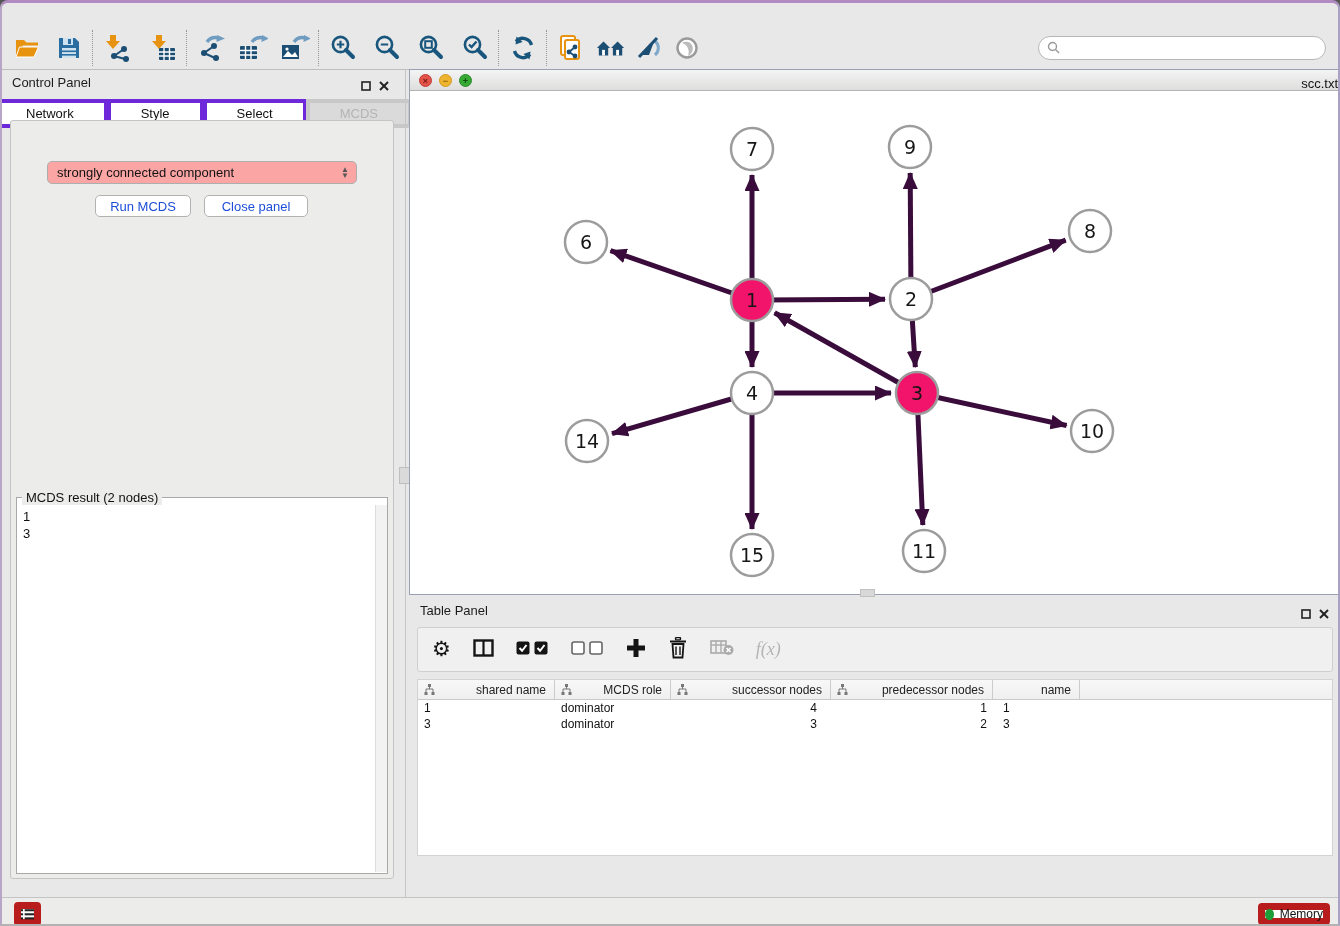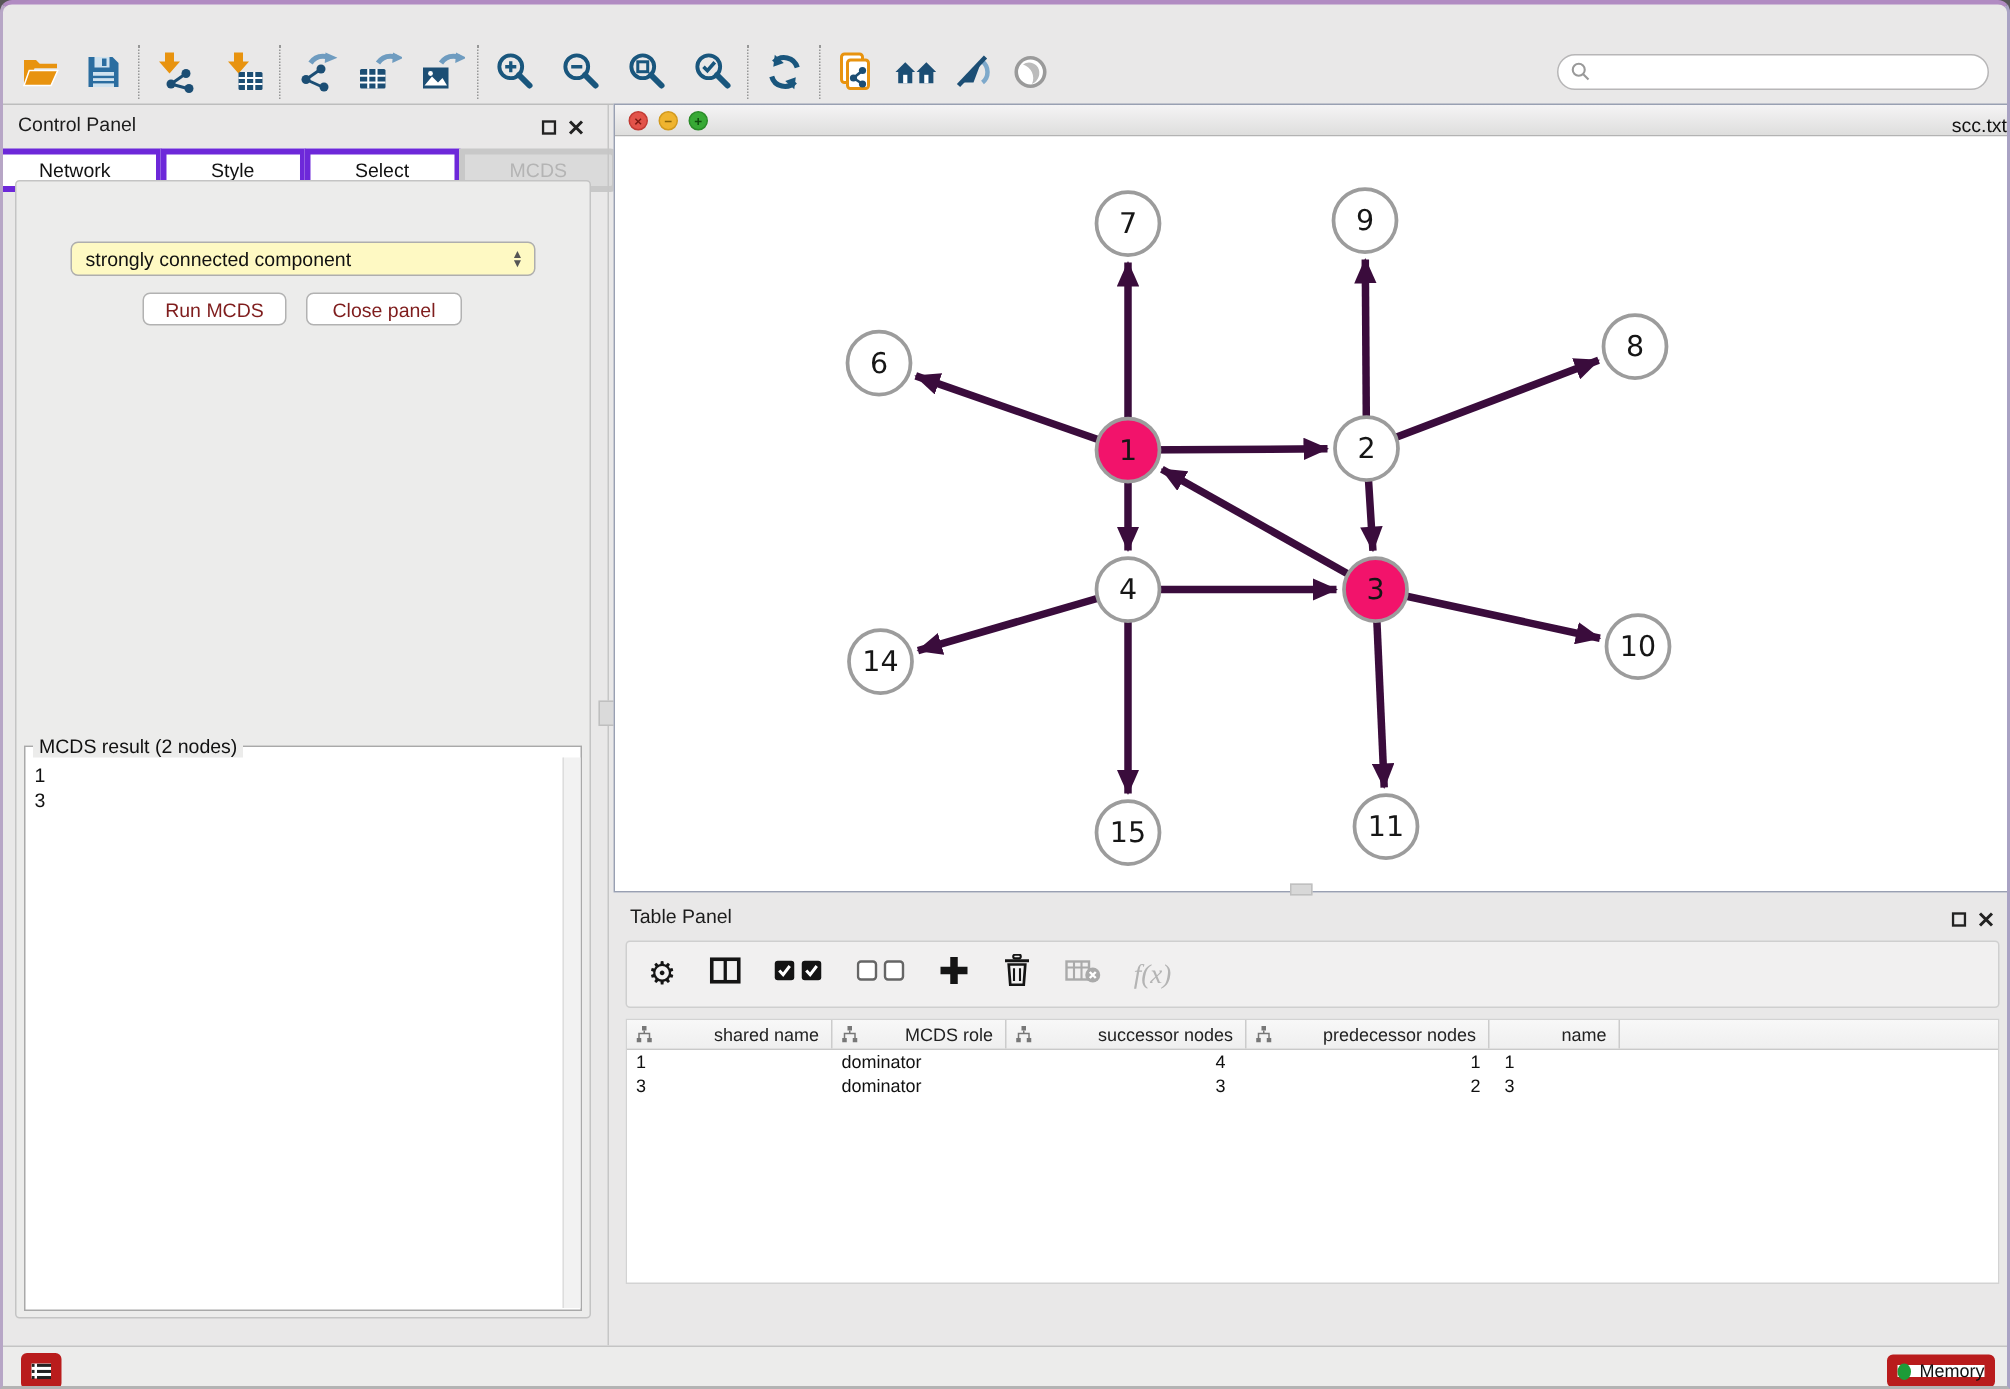--- a/index.html
+++ b/index.html
@@ -21,23 +21,23 @@
   
   .panel-title{font-size:13px;color:#1c1c1c;}
   .tabrow{display:flex;}
   .tab{height:21px;line-height:21px;padding:0 30px;font-size:13px;background:#fff;color:#111;border:4px solid #6d28d9;margin-left:-1px;cursor:default;white-space:nowrap;}
   .tab.first{border-radius:5px 0 0 5px;margin-left:0;}
   .tab.last{border-radius:0 5px 5px 0;}
   .tab.active{background:#dadada;color:#b4b4b4;border-color:#c8c8c8;}
   
   .cp-box{left:8px;top:117px;width:384px;height:759px;background:#ececeb;border:1px solid #c4c4c4;border-radius:3px;box-sizing:border-box;}
   .opt-label{left:0;right:0;top:137px;text-align:center;font-size:13px;color:#111;}
-  .selectbox{left:45px;top:158px;width:310px;height:23px;background:#fef9c3;border:1px solid #aeaeae;border-radius:5px;box-sizing:border-box;display:flex;align-items:center;font-size:13px;color:#111;padding-left:9px;}
+  .selectbox{left:45px;top:158px;width:310px;height:23px;background:#fca5a5;border:1px solid #aeaeae;border-radius:5px;box-sizing:border-box;display:flex;align-items:center;font-size:13px;color:#111;padding-left:9px;}
   .sel-chevrons{margin-left:auto;margin-right:7px;display:flex;flex-direction:column;line-height:6px;color:#555;font-size:8px;}
-  .btn{height:22px;background:#fff;border:1px solid #b2b2b2;border-radius:5px;font-size:13px;color:#7f1d1d;display:flex;align-items:center;justify-content:center;box-sizing:border-box;}
+  .btn{height:22px;background:#fff;border:1px solid #b2b2b2;border-radius:5px;font-size:13px;color:#1d4ed8;display:flex;align-items:center;justify-content:center;box-sizing:border-box;}
   .fieldset{left:14px;top:494px;width:372px;height:377px;border:1px solid #a9a9a9;box-sizing:border-box;background:#fff;}
   .legend{left:20px;top:487px;background:#ececeb;padding:0 4px;font-size:13px;color:#111;}
   .fs-lines{left:0;top:8px;padding:2px 6px;font-size:13px;color:#111;line-height:17px;}
   .fs-scroll{right:0;top:7px;bottom:1px;width:11px;background:#f2f2f2;border-left:1px solid #ddd;}
   
   .netwin{left:407px;top:66px;width:930px;height:526px;border:1px solid #99a0b2;background:#fff;box-sizing:border-box;}
   .netbar{left:0;top:0;width:100%;height:21px;background:linear-gradient(#f5f4f5,#dededd);border-bottom:1px solid #b3b3b3;box-sizing:border-box;}
   .traffic{position:absolute;left:9px;top:4px;display:flex;gap:7px;}
   .tdot{width:13px;height:13px;border-radius:50%;font-size:9px;font-weight:bold;display:flex;align-items:center;justify-content:center;box-sizing:border-box;}
   .tdot.red{background:#e2534a;border:1px solid #c23b34;color:#7c1812;}

